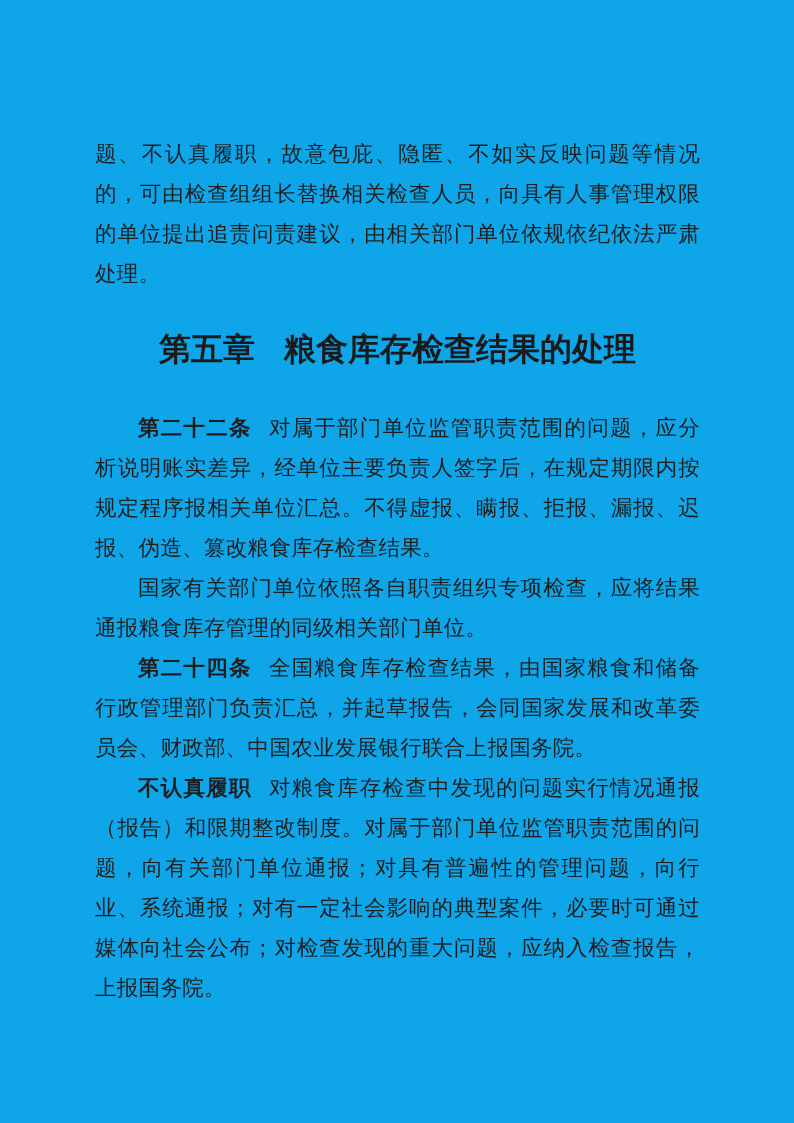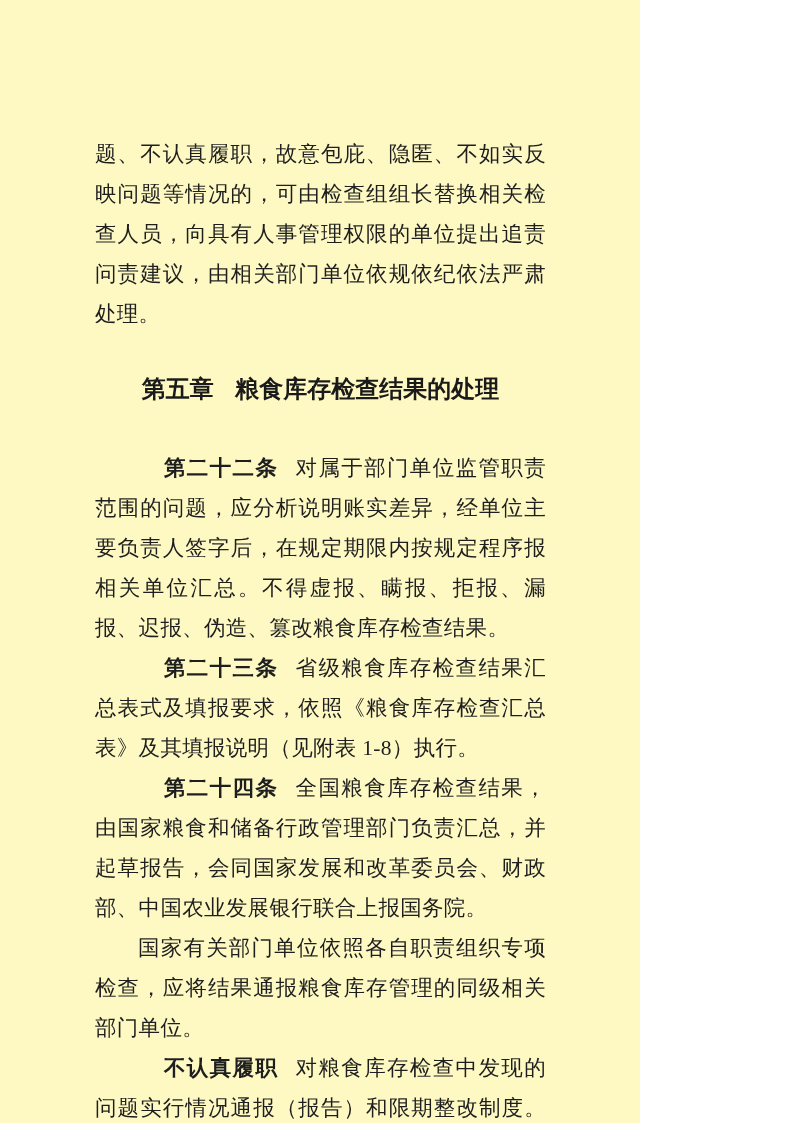--- a/index.html
+++ b/index.html
@@ -3,49 +3,48 @@
   <meta charset="utf-8">
   <style>
     html, body {
       margin: 0;
       padding: 0;
       background: #ffffff;
     }
     .page {
       position: relative;
       box-sizing: border-box;
-      width: 640px;
+      width: 794px;
       height: 1123px;
-      background: #fef9c3;
+      background: #0ea5e9;
       padding: 134px 94px 0 95px;
       font-family: "Liberation Serif", "DejaVu Serif", serif;
       color: #1e1e1e;
       overflow: hidden;
     }
     .para {
       margin: 0;
       font-size: 21.5px;
       line-height: 40px;
       text-align: justify;
       text-indent: 2em;
       letter-spacing: 0.3px;
     }
     .para.cont {
       text-indent: 0;
     }
     .lead {
       font-weight: bold;
       font-family: Liberation Sans, sans-serif;
       margin-right: 0.8em;
-      margin-left: 26px;
     }
     .chapter {
       margin: 35px 0 39px 0;
       font-family: "Liberation Sans", "DejaVu Sans", sans-serif;
-      font-size: 24px;
+      font-size: 32px;
       font-weight: bold;
       text-align: center;
       line-height: 40px;
       color: #1a1a1a;
     }
     .ch-label {
       margin-right: 0.9em;
     }
   </style>
 </head>
@@ -56,27 +55,24 @@
   <p class="para cont">题、不认真履职，故意包庇、隐匿、不如实反映问题等情况的，可由检查组组长替换相关检查人员，向具有人事管理权限的单位提出追责问责建议，由相关部门单位依规依纪依法严肃处理。</p>
 
   <h2 class="chapter">
     <span class="ch-label">第五章</span><span class="ch-title">粮食库存检查结果的处理</span>
   </h2>
 
   <p class="para">
     <span class="lead">第二十二条</span><span>对属于部门单位监管职责范围的问题，应分析说明账实差异，经单位主要负责人签字后，在规定期限内按规定程序报相关单位汇总。不得虚报、瞒报、拒报、漏报、迟报、伪造、篡改粮食库存检查结果。</span>
   </p>
 
-  <p class="para">
-    <span class="lead">第二十三条</span><span>省级粮食库存检查结果汇总表式及填报要求，依照《粮食库存检查汇总表》及其填报说明（见附表 1-8）执行。</span>
-  </p>
+
+  <p class="para">国家有关部门单位依照各自职责组织专项检查，应将结果通报粮食库存管理的同级相关部门单位。</p>
 
   <p class="para">
     <span class="lead">第二十四条</span><span>全国粮食库存检查结果，由国家粮食和储备行政管理部门负责汇总，并起草报告，会同国家发展和改革委员会、财政部、中国农业发展银行联合上报国务院。</span>
   </p>
-
-  <p class="para">国家有关部门单位依照各自职责组织专项检查，应将结果通报粮食库存管理的同级相关部门单位。</p>
 
   <p class="para">
     <span class="lead">不认真履职</span><span>对粮食库存检查中发现的问题实行情况通报（报告）和限期整改制度。对属于部门单位监管职责范围的问题，向有关部门单位通报；对具有普遍性的管理问题，向行业、系统通报；对有一定社会影响的典型案件，必要时可通过媒体向社会公布；对检查发现的重大问题，应纳入检查报告，上报国务院。</span>
   </p>
 
 </div>
 
 </body></html>

